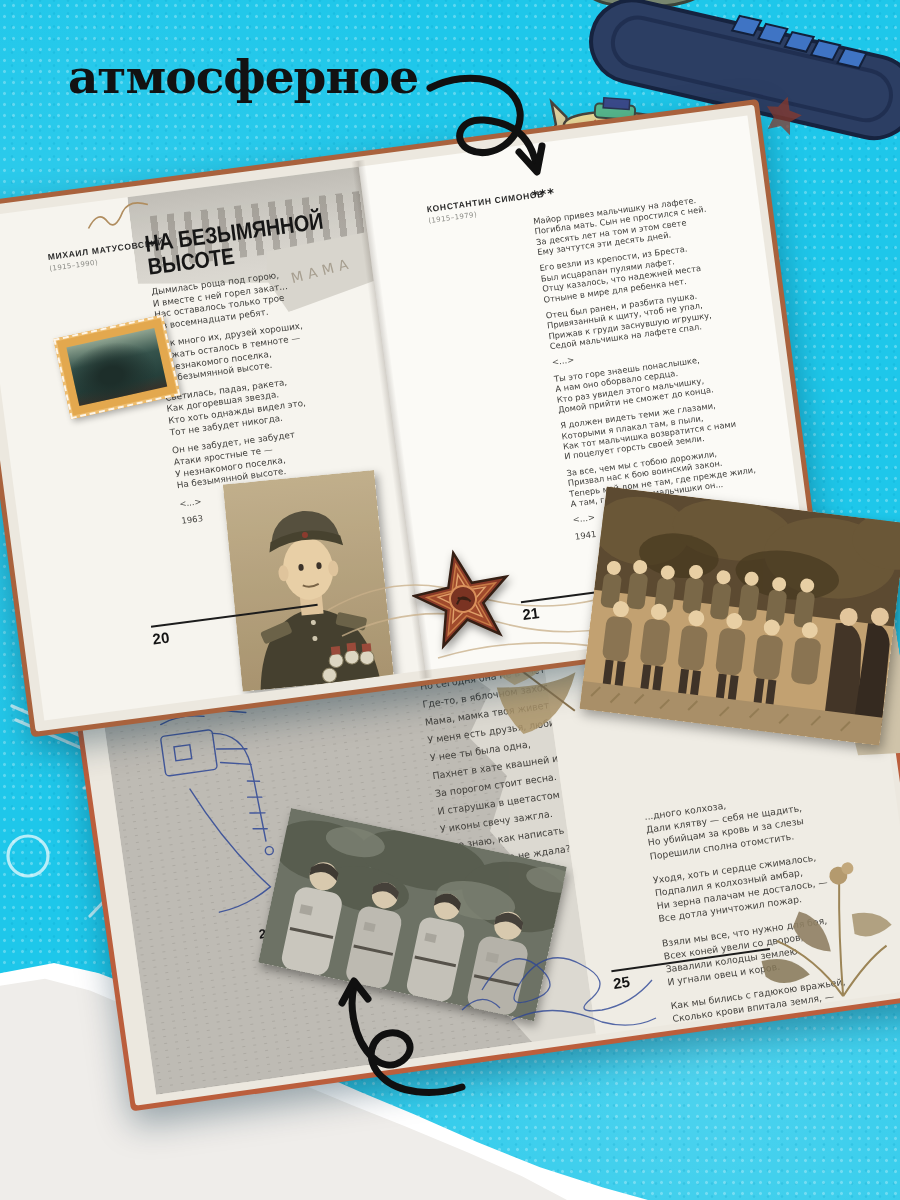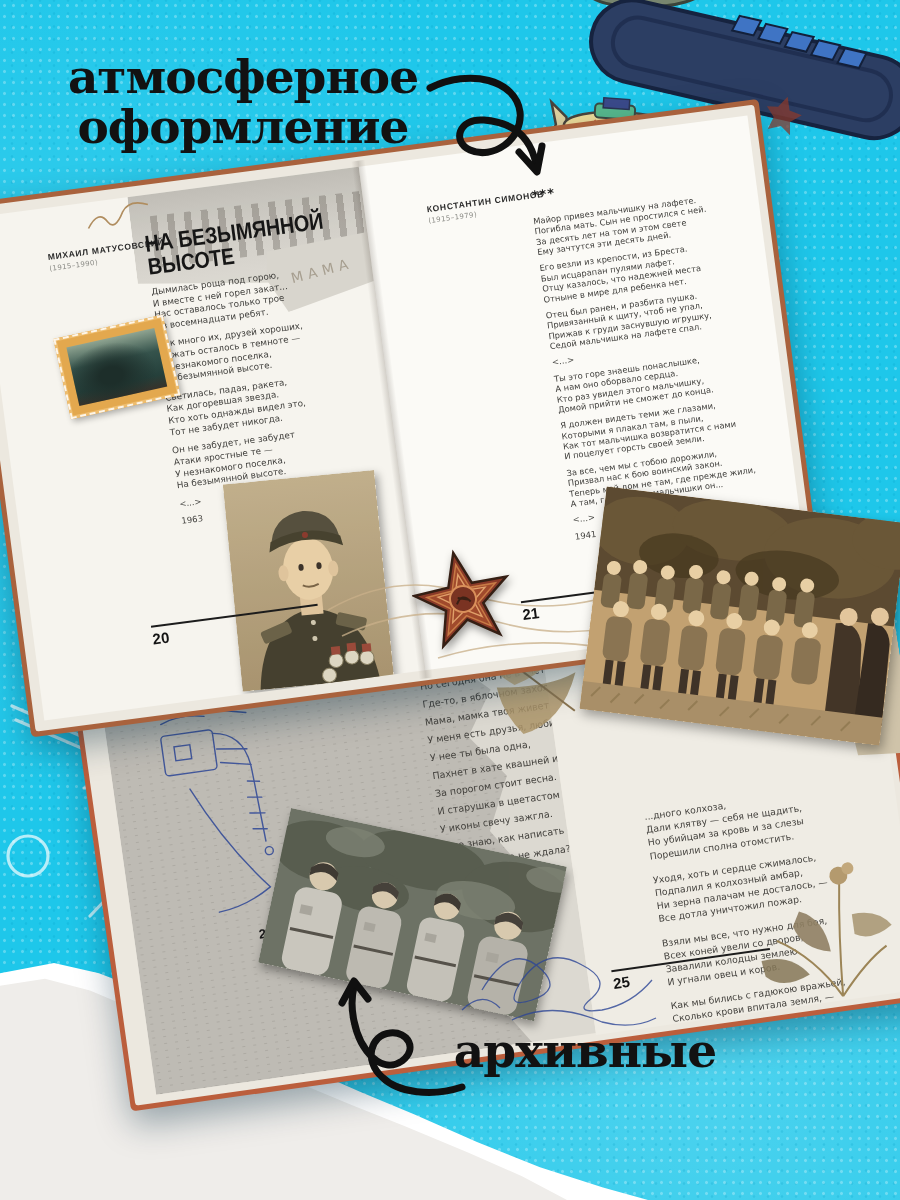--- a/index.html
+++ b/index.html
@@ -508,24 +508,22 @@
 <svg class="abs scrib" viewBox="0 0 210 100">
   <g stroke="#2d4696" stroke-width="1.3" fill="none" opacity=".8">
     <path d="M30,60 Q60,10 90,40 Q110,60 80,70 Q50,80 70,50 Q95,15 130,35 Q160,50 140,68 Q120,84 150,80 Q180,74 200,50"></path>
     <path d="M60,90 Q100,70 150,92 Q180,100 204,88"></path>
     <path d="M10,80 Q30,60 48,78"></path>
   </g>
 </svg>
 
 <div class="abs heading h-top">
   <div>атмосферное</div>
-  <div>оформление</div>
 </div>
 <div class="abs heading h-bottom">
-  <div>архивные</div>
 </div>
 
 <svg class="abs arrow-svg" style="left:400px;top:60px;width:180px;height:135px" viewBox="0 0 180 135">
   <g stroke="#101010" stroke-width="7" fill="none" stroke-linecap="round" stroke-linejoin="round">
     <path d="M30,28 C70,8 116,20 120,52 C123,80 92,100 70,90 C52,82 58,58 84,60 C110,62 130,74 136,104"></path>
     <path d="M119,92 L137,112 L142,86"></path>
   </g>
 </svg>
 <svg class="abs arrow-svg" style="left:320px;top:965px;width:160px;height:135px" viewBox="0 0 160 135">
   <g stroke="#101010" stroke-width="7" fill="none" stroke-linecap="round" stroke-linejoin="round">

